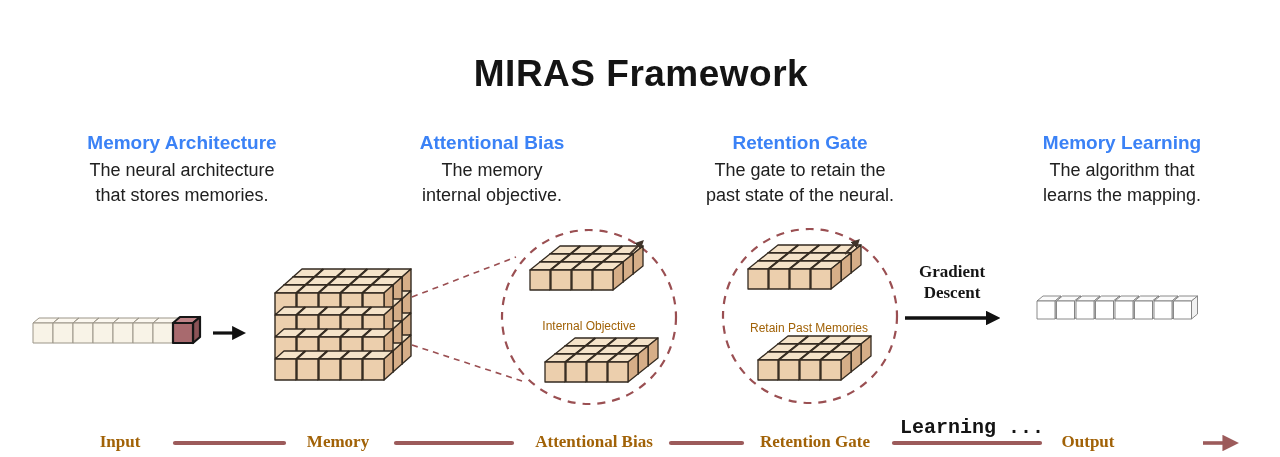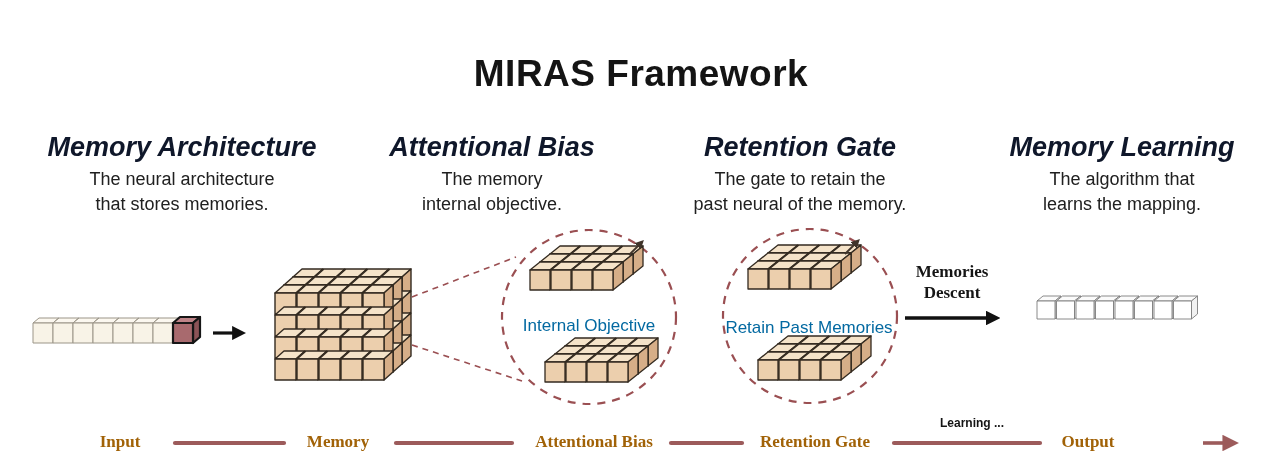--- a/index.html
+++ b/index.html
@@ -1,31 +1,31 @@
 <!DOCTYPE html>
 <html><head>
 <meta charset="utf-8">
 <style>
   html,body{margin:0;padding:0;background:#ffffff;}
   .canvas{position:relative;width:1280px;height:457px;background:#ffffff;overflow:hidden;
           font-family:"Liberation Sans",sans-serif;color:#1a1a1a;margin-top:29px;}
   .title{position:absolute;top:24px;left:641px;transform:translateX(-50%);
          font-size:37px;font-weight:700;letter-spacing:0.5px;color:#141414;white-space:nowrap;}
   .col{position:absolute;top:103px;transform:translateX(-50%);text-align:center;width:300px;}
-  .col-heading{font-size:27px;font-weight:700;color:#0f172a;margin-bottom:4px;white-space:nowrap;font-style:italic;}
+  .col-heading{font-size:19px;font-weight:700;color:#3b82f6;margin-bottom:4px;white-space:nowrap;}
   .col-desc{font-size:18px;line-height:25px;color:#202020;white-space:pre-line;}
   .art{position:absolute;left:0;top:0;}
-  .circle-label{position:absolute;transform:translate(-50%,-50%);font-size:17px;color:#0369a1;white-space:nowrap;}
+  .circle-label{position:absolute;transform:translate(-50%,-50%);font-size:12px;color:#a16207;white-space:nowrap;}
   .gd-label{position:absolute;transform:translateX(-50%);text-align:center;
             font-family:"Liberation Serif","DejaVu Serif",serif;font-weight:700;
             font-size:17px;line-height:21px;color:#151515;white-space:pre-line;}
   .tl-label{position:absolute;transform:translateX(-50%);font-family:"Liberation Serif","DejaVu Serif",serif;
             font-weight:700;font-size:17px;color:#a16207;white-space:nowrap;top:403px;}
-  .learning-label{position:absolute;transform:translateX(-50%);font-family:Liberation Sans, sans-serif;
-            font-weight:700;font-size:12px;color:#141414;white-space:nowrap;top:387px;}
+  .learning-label{position:absolute;transform:translateX(-50%);font-family:Liberation Mono, monospace;
+            font-weight:700;font-size:20px;color:#141414;white-space:nowrap;top:387px;}
 </style>
 </head>
 <body>
 
 <div class="canvas">
 
   <div class="title">MIRAS Framework</div>
 
   <div class="col" style="left:182px;">
     <div class="col-heading">Memory Architecture</div>
@@ -33,21 +33,21 @@
 that stores memories.</div>
   </div>
   <div class="col" style="left:492px;">
     <div class="col-heading">Attentional Bias</div>
     <div class="col-desc">The memory
 internal objective.</div>
   </div>
   <div class="col" style="left:800px;">
     <div class="col-heading">Retention Gate</div>
     <div class="col-desc">The gate to retain the
-past neural of the memory.</div>
+past state of the neural.</div>
   </div>
   <div class="col" style="left:1122px;">
     <div class="col-heading">Memory Learning</div>
     <div class="col-desc">The algorithm that
 learns the mapping.</div>
   </div>
 
   <svg class="art" width="1280" height="457" viewBox="0 0 1280 457">
     <defs>
       <marker id="mk-black" viewBox="0 0 10 10" refX="7" refY="5" markerWidth="4.4" markerHeight="4.4" orient="auto-start-reverse">
@@ -472,21 +472,21 @@
       <line x1="396" y1="414" x2="512" y2="414"></line>
       <line x1="671" y1="414" x2="742" y2="414"></line>
       <line x1="894" y1="414" x2="1040" y2="414"></line>
     </g>
     <line x1="1203" y1="414" x2="1234" y2="414" stroke="#9c5b5b" stroke-width="3.6" marker-end="url(#mk-maroon)"></line>
   </svg>
 
   <div class="circle-label" style="left:589px;top:297px;">Internal Objective</div>
   <div class="circle-label" style="left:809px;top:299px;">Retain Past Memories</div>
 
-  <div class="gd-label" style="left:952px;top:232px;">Memories
+  <div class="gd-label" style="left:952px;top:232px;">Gradient
 Descent</div>
 
   <div class="tl-label" style="left:120px;">Input</div>
   <div class="tl-label" style="left:338px;">Memory</div>
   <div class="tl-label" style="left:594px;">Attentional Bias</div>
   <div class="tl-label" style="left:815px;">Retention Gate</div>
   <div class="learning-label" style="left:972px;">Learning ...</div>
   <div class="tl-label" style="left:1088px;">Output</div>
 
 </div>

